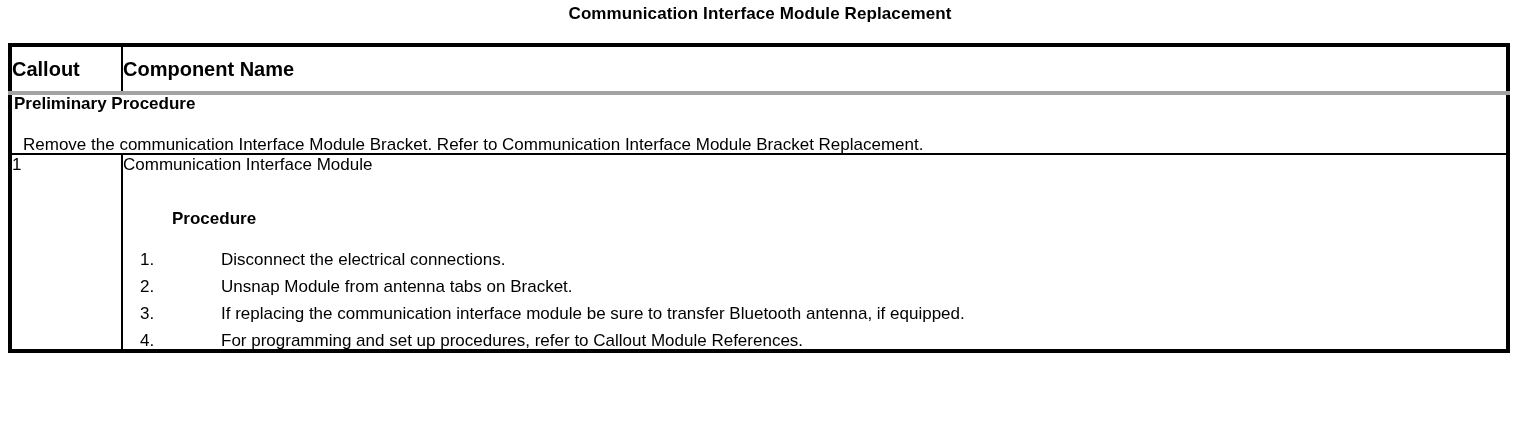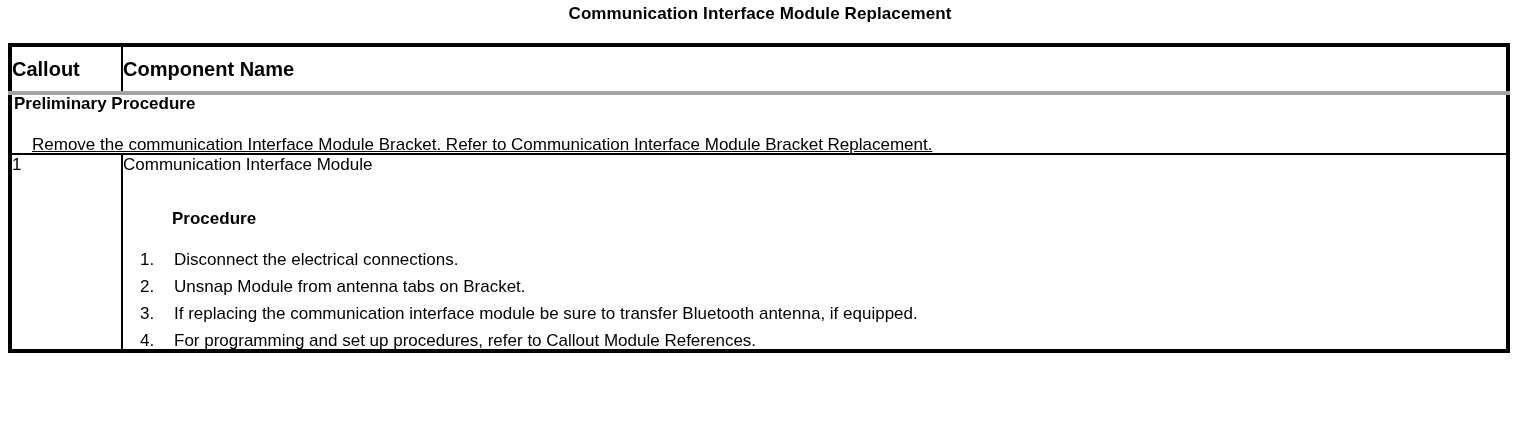--- a/index.html
+++ b/index.html
@@ -76,23 +76,22 @@
     line-height: 1.0;
   }
   .prelim-title {
     font-weight: bold;
     font-size: 17px;
     padding: 0 2px 0 2px;
     margin: 0 0 24px 0;
   }
   .prelim-body {
     font-size: 17px;
-    padding: 0 2px 0 20px;
+    padding: 0 2px 0 11px;
     margin: 0;
-    text-decoration: underline;
   }
 
   
   td.callout-cell {
     text-align: center;
     vertical-align: middle;
     font-size: 17px;
   }
   td.comp-cell {
     padding: 6px 4px 8px 4px;
@@ -124,20 +123,21 @@
   ol.steps li:last-child { margin-bottom: 0; }
   .step-num {
     display: inline-block;
     width: 34px;
     flex: 0 0 34px;
     margin-left: 17px;
     text-align: left;
   }
   .step-text {
     display: inline-block;
+    margin-left: 47px;
   }
 </style>
 </head>
 <body>
 
 <div class="page">
 
   <div class="doc-title">Communication Interface Module Replacement</div>
 
   <div class="table-wrap">

